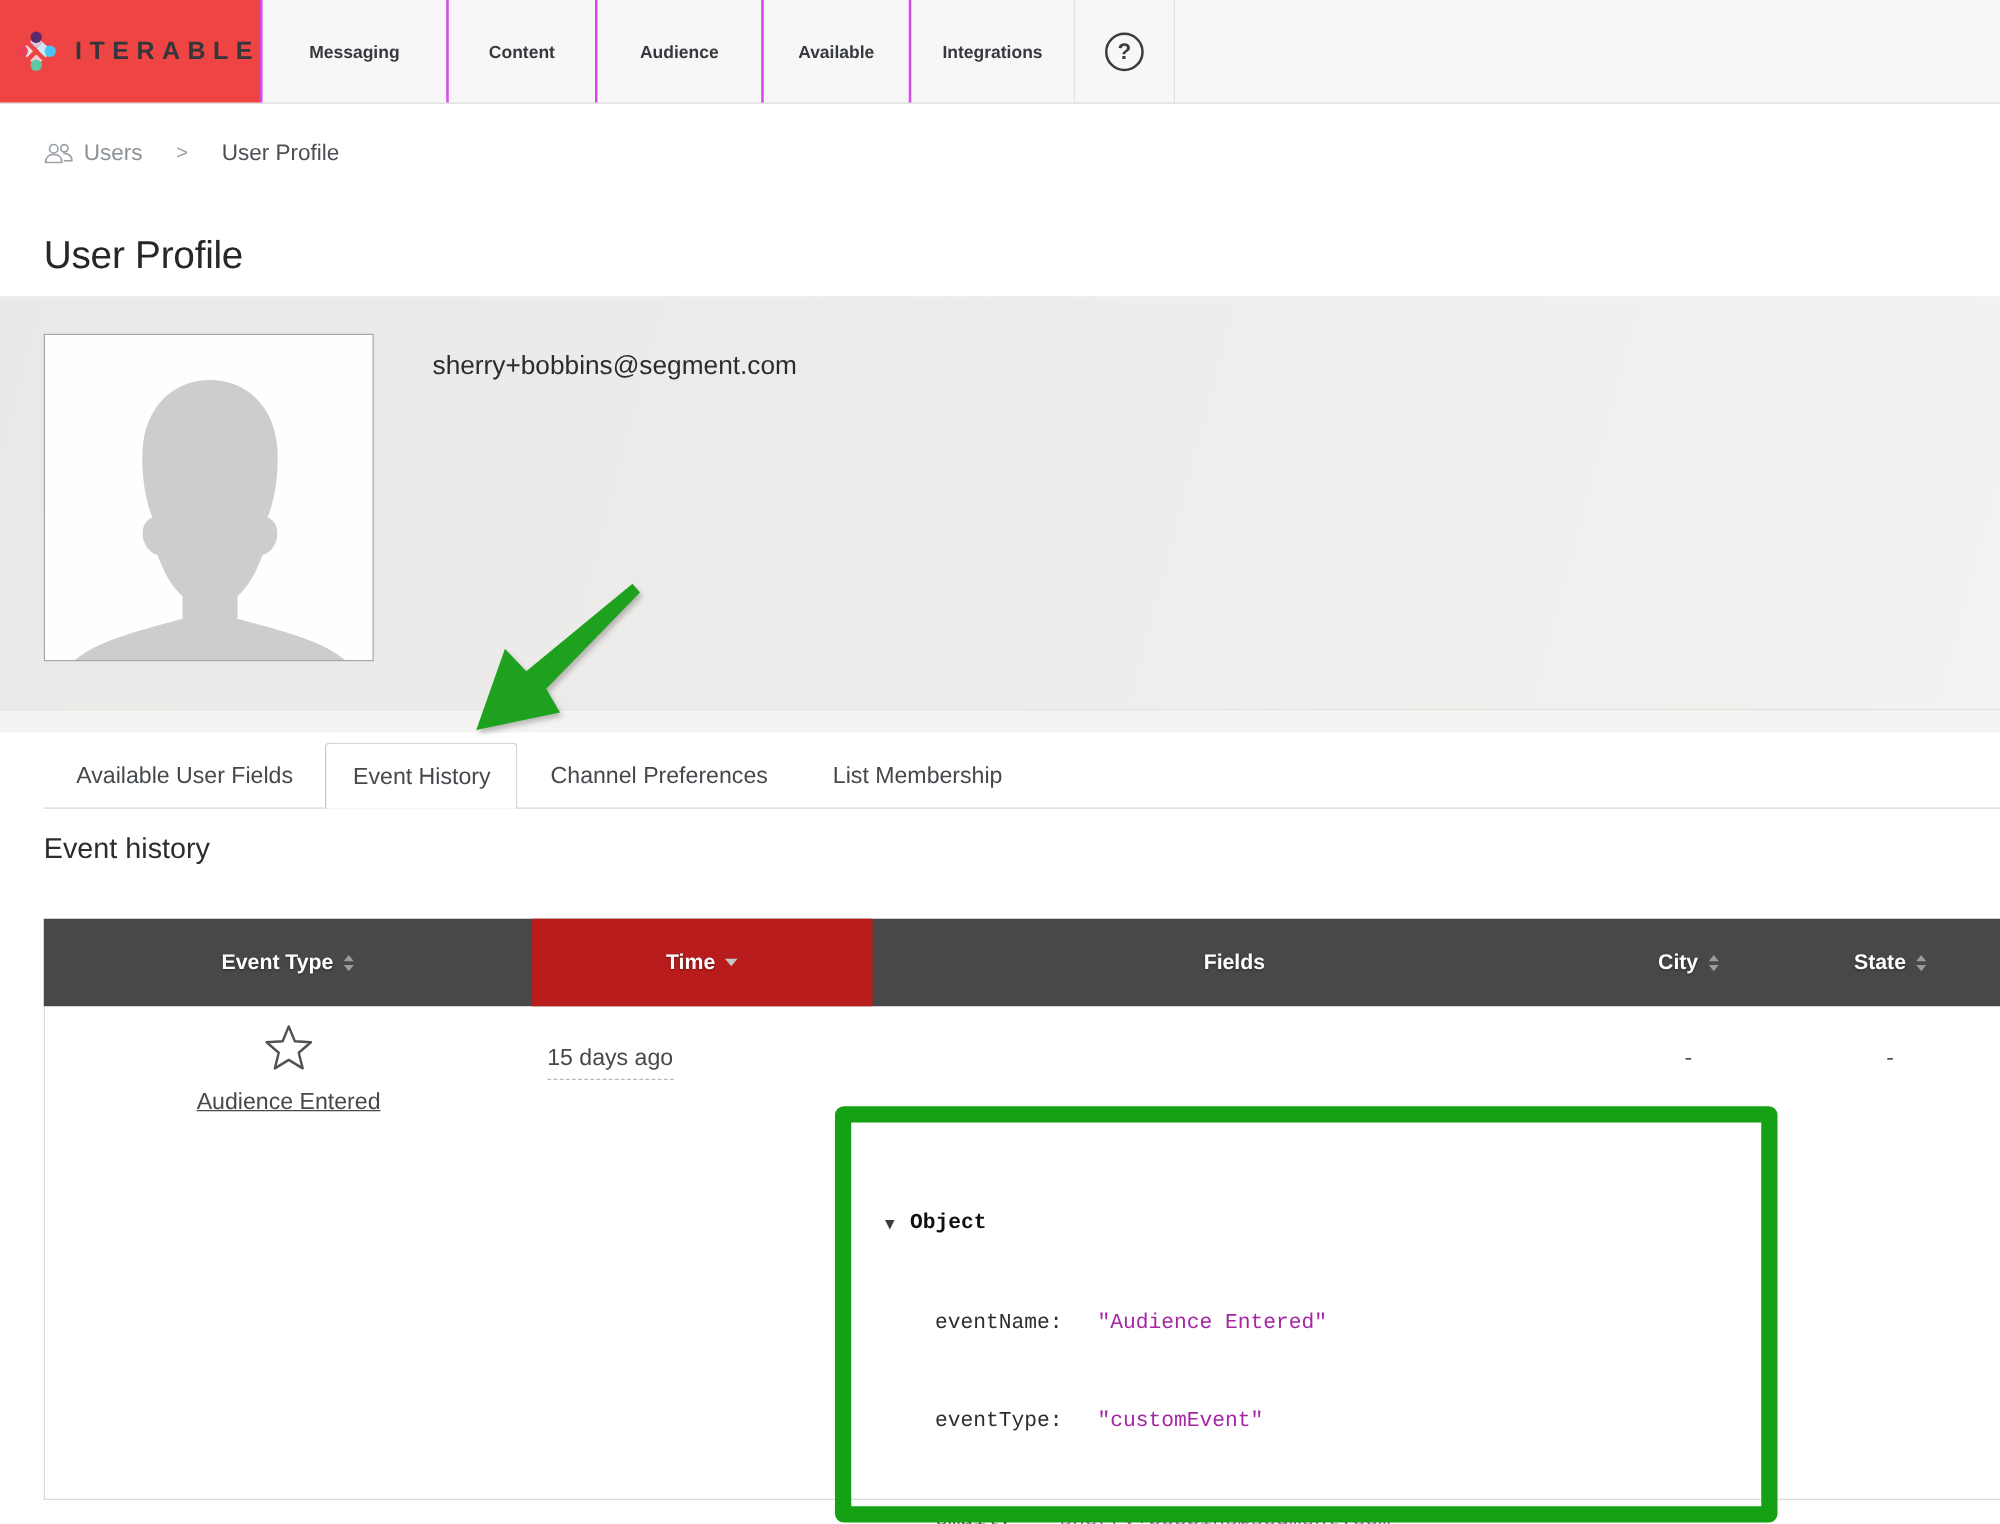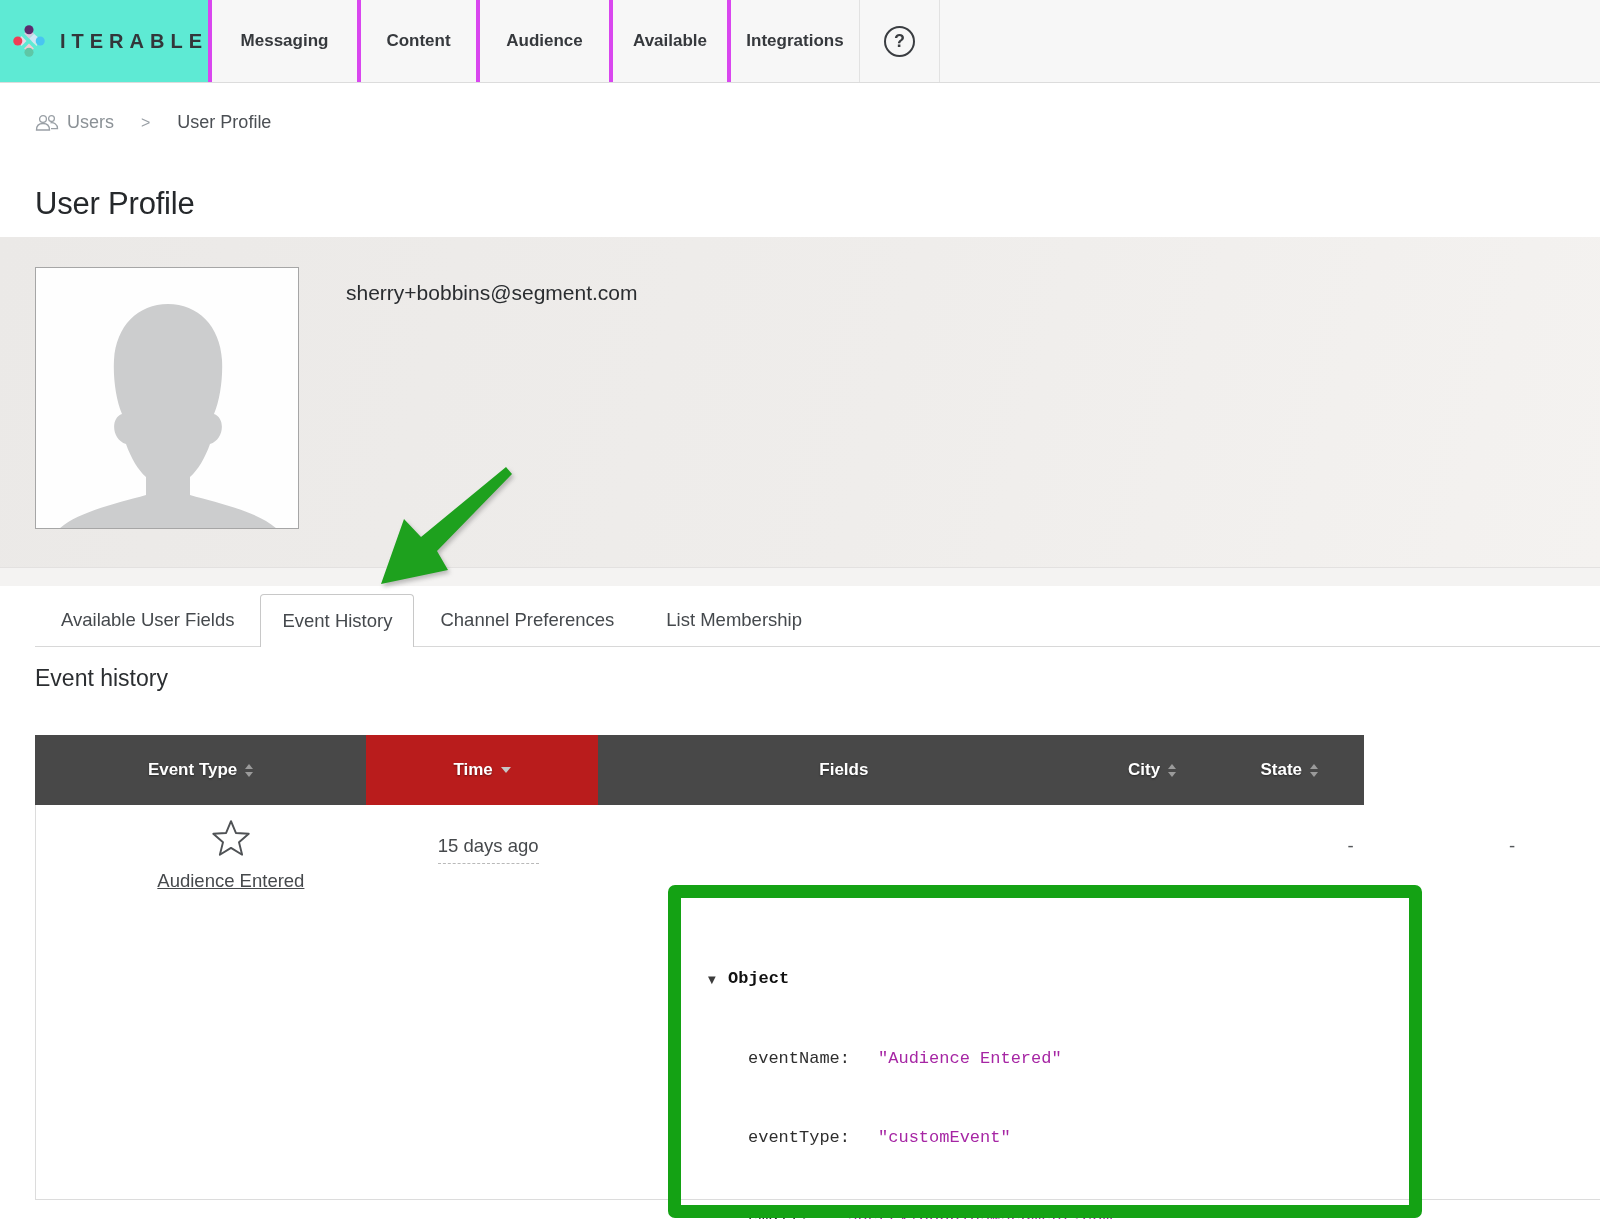--- a/index.html
+++ b/index.html
@@ -14,27 +14,27 @@
 
   
   .navbar {
     position: absolute; top:0; left:0; width:1600px; height:83px;
     background: #f7f7f7;
     border-bottom: 1px solid #dcdcdc;
     display: flex; align-items: stretch;
   }
   .logo-block {
     width: 208px; display:flex; align-items:center; padding-left:13px; gap:15px;
-    background:#5eead4;
+    background:#ef4444;
   }
   .wordmark { font-weight: bold; font-size:20px; letter-spacing:6px; color:#33363a; }
   .nav-item {
     display:flex; align-items:center; justify-content:center;
-    border-left:4px solid #d946ef;
-    font-weight:bold; font-size:17px; color:#36393d; cursor:pointer;
+    border-left:2px solid #d946ef;
+    font-weight:bold; font-size:14px; color:#36393d; cursor:pointer;
   }
   .nav-item.w1{width:149px}.nav-item.w2{width:119px}.nav-item.w3{width:133px}
   .nav-item.w4{width:118px}.nav-item.w5{width:132px}
   .nav-help {
     width:81px; display:flex; align-items:center; justify-content:center;
     border-left:1px solid #e2e2e2; border-right:1px solid #e2e2e2; cursor:pointer;
   }
   .help-circle {
     width:31px; height:31px; border:2.5px solid #3a3d41; border-radius:50%;
     display:flex; align-items:center; justify-content:center;
@@ -83,21 +83,21 @@
     border:1px solid #c8c8c8; border-bottom:none;
     border-radius:4px 4px 0 0; background:#fff;
     margin-bottom:-1px; padding:0 21px;
   }
 
   
   .section-heading { position:absolute; top:665px; left:35px; font-size:23px; font-weight:400; color:#2b2e31; }
 
   
   .thead {
-    position:absolute; top:735px; left:35px; width:1329px; height:70px;
+    position:absolute; top:735px; left:35px; width:1565px; height:70px;
     background:#484848; display:flex; z-index:1;
   }
   .th {
     display:flex; align-items:center; justify-content:center; gap:8px;
     color:#fff; font-weight:bold; font-size:17px; cursor:pointer;
     text-shadow: 0 1px 2px rgba(0,0,0,.45);
   }
   .th.sorted { background:#b91c1c; }
   .col-event{width:390px}.col-time{width:273px}.col-details{width:579px}
   .col-city{width:147px}.col-state{width:176px}

